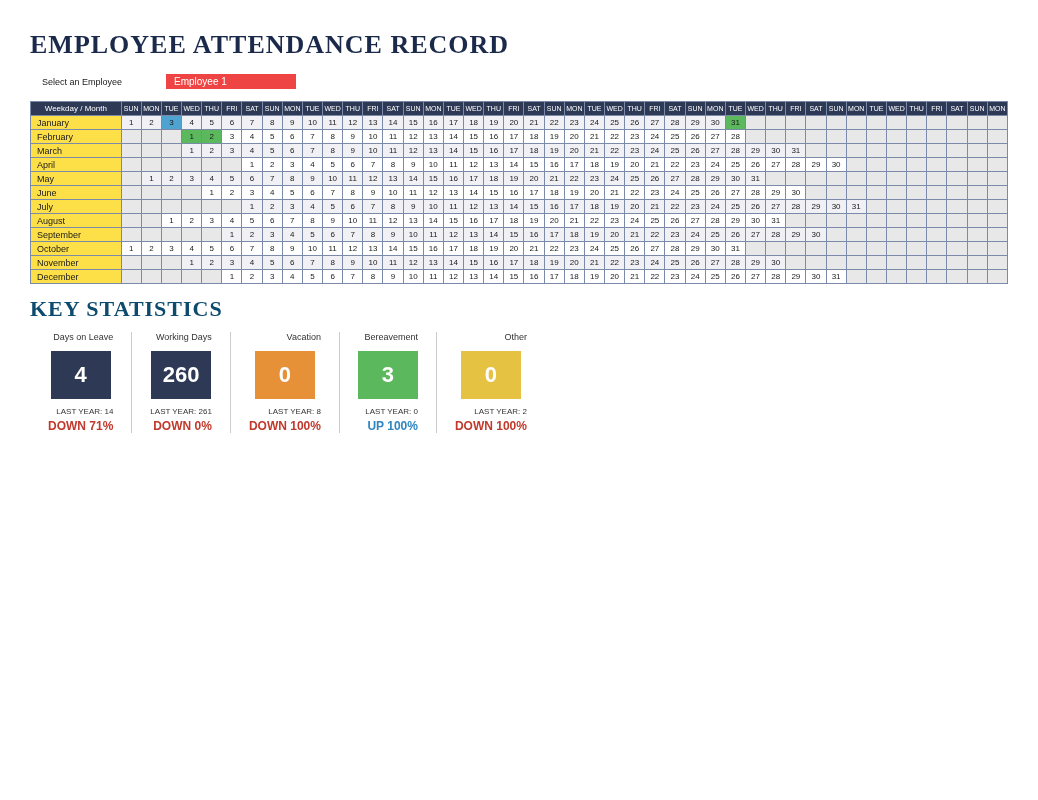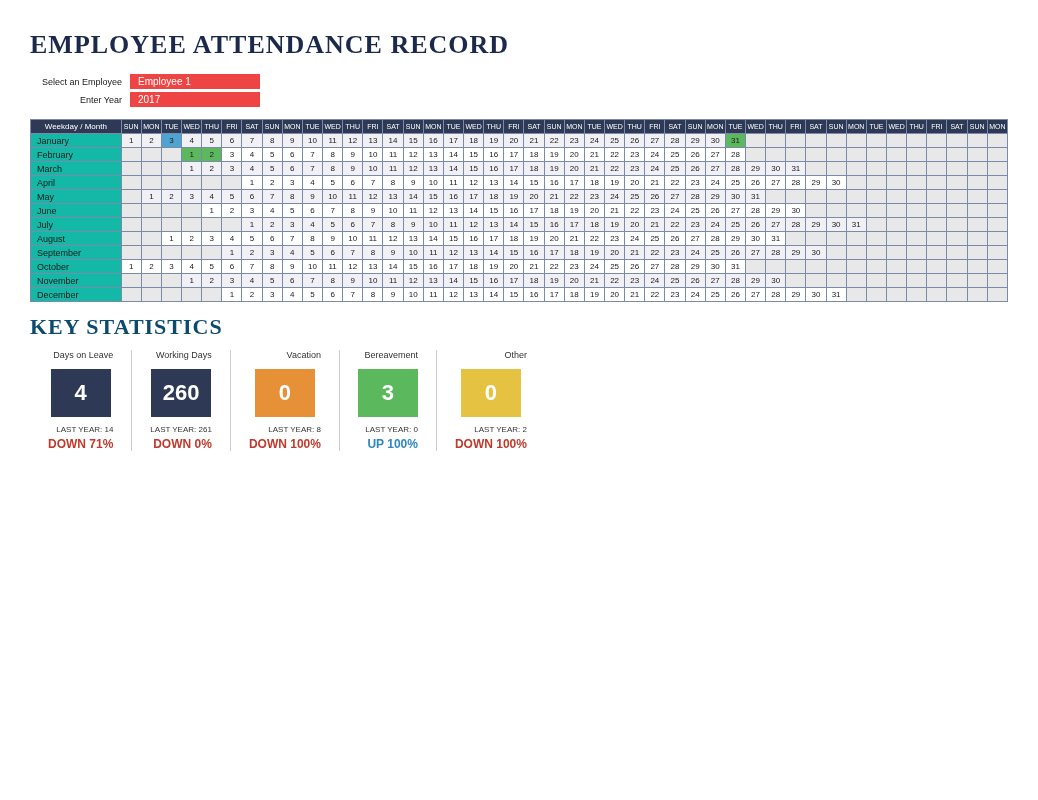--- a/index.html
+++ b/index.html
@@ -1,27 +1,27 @@
 <!DOCTYPE html>
 <html><head>
 <meta charset="utf-8">
 <style>
   * { box-sizing: border-box; margin: 0; padding: 0; }
   body { font-family: Arial, sans-serif; background: #fff; padding: 30px; color: #1a1a1a; width: 1038px; }
   .title { font-family: Georgia, 'Times New Roman', serif; font-size: 26px; font-weight: bold; color: #1b2a4a; letter-spacing: 1px; margin-bottom: 14px; }
   .controls { margin-bottom: 12px; }
-  .control-row { display: flex; align-items: center; margin-bottom: 3px; }
+  .control-row { display: flex; align-items: center; margin-bottom: 3px; gap: 36px; }
   .control-label { width: 100px; text-align: right; font-size: 9px; color: #1a1a1a; padding-right: 8px; }
   .control-value { background: #ef4444; color: #fff; font-size: 10px; padding: 2px 8px; min-width: 130px; }
   .cal-wrap { overflow-x: auto; }
   table.cal { border-collapse: collapse; width: 100%; font-size: 8px; }
   table.cal th, table.cal td { border: 1px solid #7a8aa8; text-align: center; padding: 1px 0; width: 20px; height: 14px; }
   table.cal th { background: #2e3a55; color: #fff; font-weight: normal; font-size: 7px; }
   table.cal th.month-col { width: 90px; font-size: 8px; }
-  table.cal td.month-col { text-align: left; padding-left: 6px; font-size: 9px; background: #14b8a6; }
+  table.cal td.month-col { text-align: left; padding-left: 6px; font-size: 9px; background: #fde047; }
   tr.even td.day { background: #f0f0f5; }
   tr.odd td.day { background: #fff; }
   td.empty { background: #e8e8e8; color: #e8e8e8; }
   td.hl-blue { background: #4fa3d1 !important; }
   td.hl-green { background: #5cb85c !important; }
   .key-title { font-family: Georgia, 'Times New Roman', serif; font-size: 22px; font-weight: bold; color: #0c4a6e; letter-spacing: 1px; margin-top: 12px; margin-bottom: 10px; }
   .stats { display: flex; }
   .stat { border-right: 1px solid #ccc; padding: 0 18px; text-align: right; }
   .stat:last-child { border-right: none; }
   .stat-label { font-size: 9px; color: #333; margin-bottom: 8px; min-height: 11px; }
@@ -33,24 +33,20 @@
 </style>
 </head>
 <body>
 
 <h1 class="title">EMPLOYEE ATTENDANCE RECORD</h1>
 
 <div class="controls">
   <div class="control-row">
     <div class="control-label">Select an Employee</div>
     <div class="control-value">Employee 1</div>
-  </div>
-  <div class="control-row">
-    <div class="control-label">Enter Year</div>
-    <div class="control-value">2017</div>
   </div>
 </div>
 
 <div class="cal-wrap">
   <table class="cal">
     <thead>
         <tr id="cal-header">
           <th class="month-col">Weekday / Month</th>
           <th>SUN</th>
           <th>MON</th>

